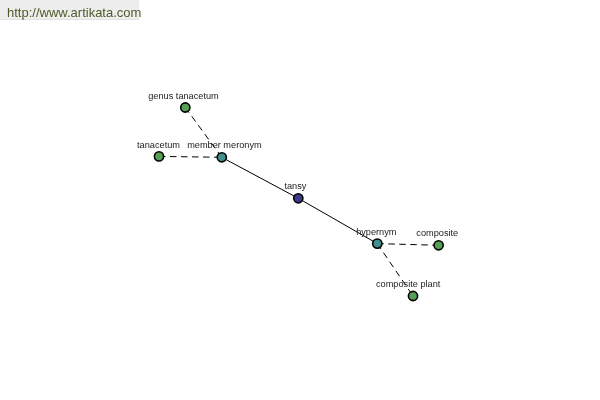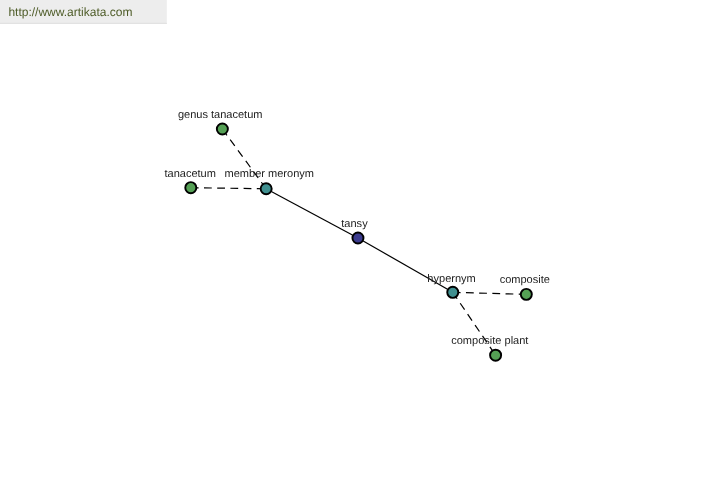--- a/index.html
+++ b/index.html
@@ -1,16 +1,16 @@
 <!DOCTYPE html>
 <html><head><meta charset="utf-8"><style>
 html,body{margin:0;padding:0;width:600px;height:400px;background:#fff;overflow:hidden}
 body{font-family:"Liberation Sans",sans-serif}
 .bar{position:absolute;left:0;top:0;width:139px;height:19px;background:#ededed;border-bottom:1px solid #e2e2e2}
-.url{position:absolute;left:7px;top:5px;font-size:10px;color:#4e5c28}
+.url{position:absolute;left:7px;top:5px;font-size:13px;color:#4e5c28}
 svg{position:absolute;left:0;top:0}
 </style></head>
 <body>
 <div class="bar"></div>
 <div class="url">http://www.artikata.com</div>
 <svg width="600" height="400">
  <g stroke="#000" stroke-width="1" fill="none">
   <path d="M185.3 107.5 L221.8 157.3" stroke-dasharray="6.5,4.5"></path>
   <path d="M159 156.4 L221.8 157.3" stroke-dasharray="6.5,4.5"></path>
   <path d="M221.8 157.3 L298.3 198.3"></path>

